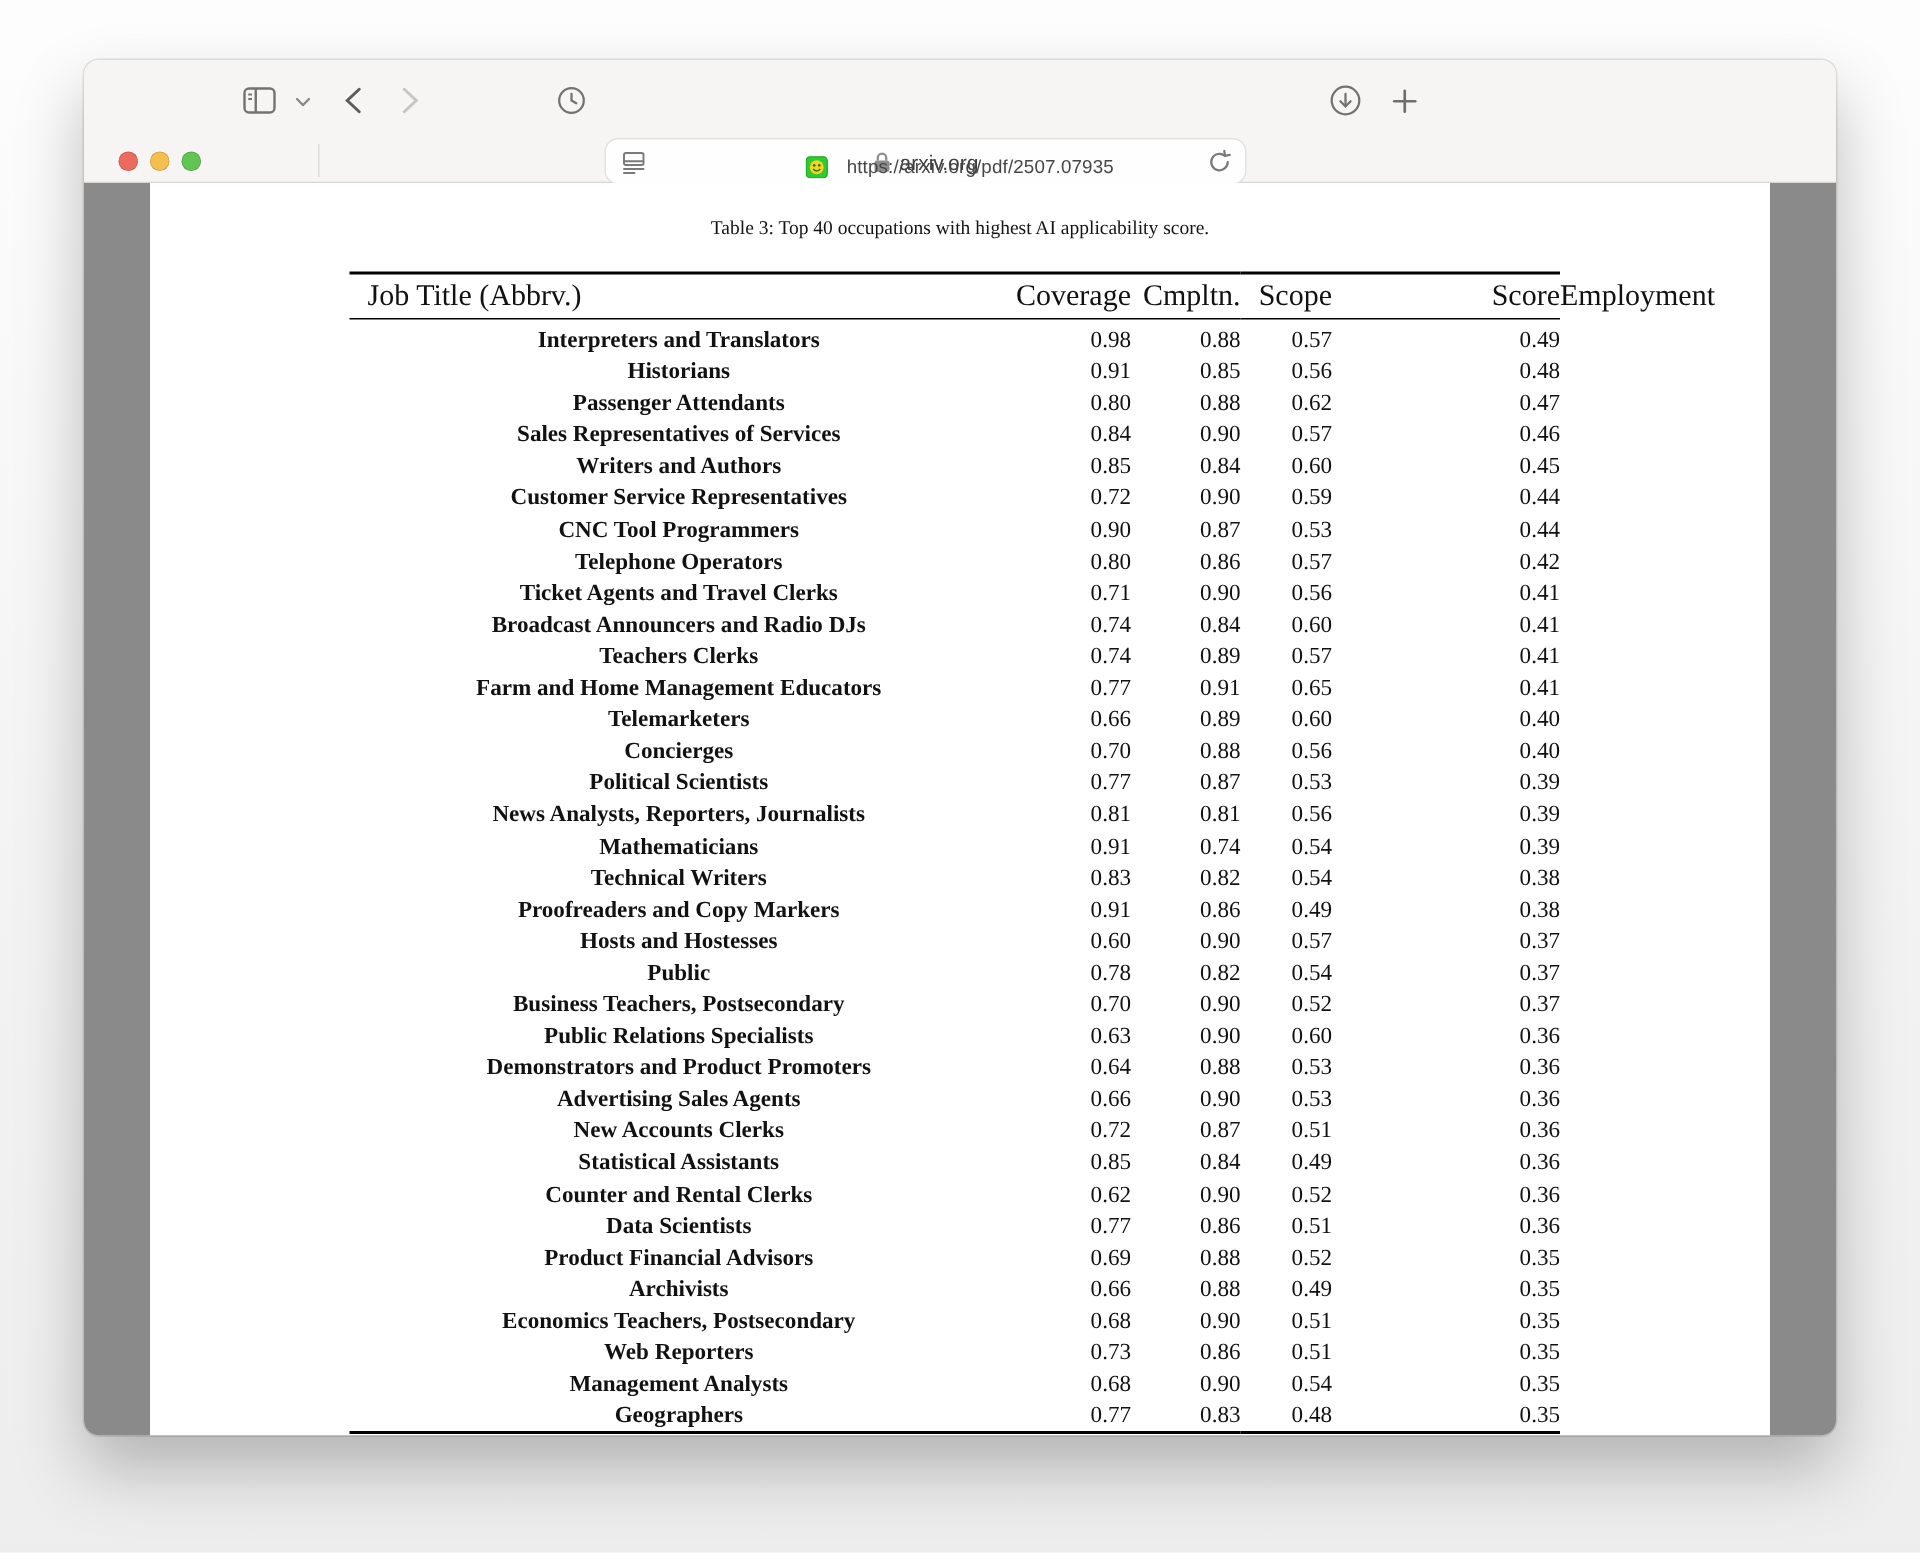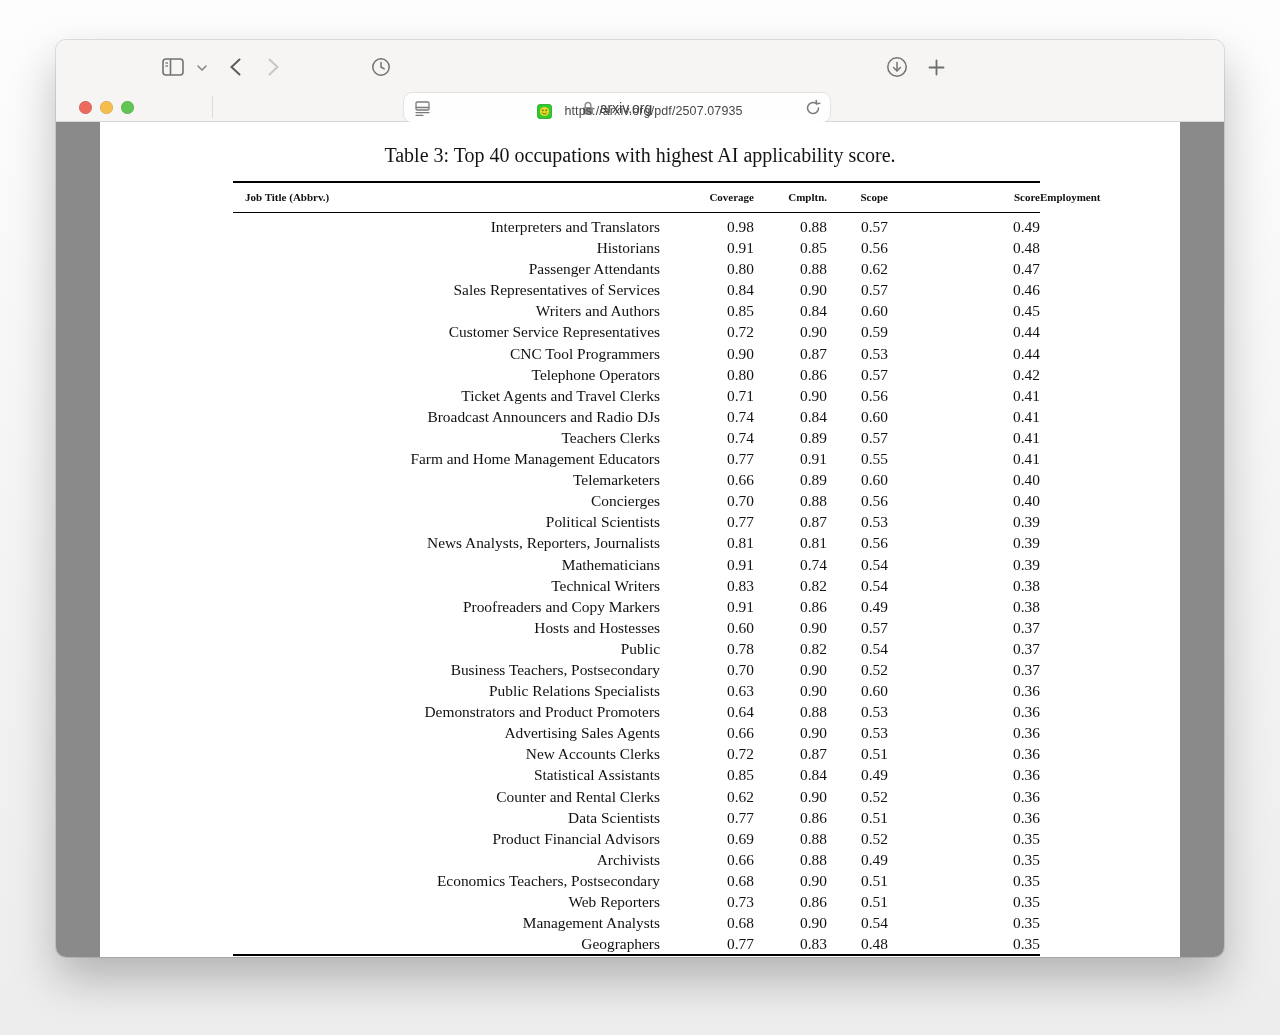--- a/index.html
+++ b/index.html
@@ -84,21 +84,21 @@
     background: #ffffff;
   }
 
   
   .doc { font-family: "Liberation Serif", "DejaVu Serif", serif; color: #111; }
   .doc-caption {
     position: absolute;
     left: 0; width: 100%;
     top: 22px;
     text-align: center;
-    font-size: 20px;
+    font-size: 13px;
     color: #141414;
   }
   .doc-table-wrap {
     position: absolute;
     left: 133px; top: 59px;
     width: 807px;
   }
   table.doc-table {
     width: 807px;
     border-collapse: collapse;
@@ -106,39 +106,39 @@
     border-top: 2px solid #000;
     border-bottom: 2px solid #000;
   }
   .doc-table col:nth-child(1) { width: 427px; }
   .doc-table col:nth-child(2) { width: 94px; }
   .doc-table col:nth-child(3) { width: 73px; }
   .doc-table col:nth-child(4) { width: 61px; }
   .doc-table col:nth-child(5) { width: 152px; }
   .doc-table thead th {
     height: 30px;
-    font-size: 11px;
-    font-weight: bold;
+    font-size: 20px;
+    font-weight: normal;
     text-align: right;
     vertical-align: middle;
     border-bottom: 1.2px solid #000;
     white-space: nowrap;
   }
   .doc-table thead th:first-child { text-align: left; padding-left: 12px; }
   .doc-table thead th:last-child  { padding-right: 11px; }
   .doc-table tbody::before { content: ""; display: table-row; height: 4px; }
   .doc-table tbody td {
     height: 21.1px;
     font-size: 15.4px;
     line-height: 21.1px;
     text-align: right;
     white-space: nowrap;
     overflow: hidden;
   }
-  .doc-table tbody td:first-child { text-align: right; padding-left: 12px; }
+  .doc-table tbody td:first-child { text-align: center; padding-left: 12px; font-weight: bold; }
   .doc-table tbody td:last-child  { padding-right: 11px; }
 
   svg { display: block; }
 </style>
 </head>
 <body>
 
 <div class="window">
 
   <div class="toolbar">
@@ -368,21 +368,21 @@
                 <td>0.74</td>
                 <td>0.89</td>
                 <td>0.57</td>
                 <td>0.41</td>
                 <td>48,060</td>
               </tr>
               <tr>
                 <td>Farm and Home Management Educators</td>
                 <td>0.77</td>
                 <td>0.91</td>
-                <td>0.55</td>
+                <td>0.65</td>
                 <td>0.41</td>
                 <td>8,110</td>
               </tr>
               <tr>
                 <td>Telemarketers</td>
                 <td>0.66</td>
                 <td>0.89</td>
                 <td>0.60</td>
                 <td>0.40</td>
                 <td>81,580</td>

